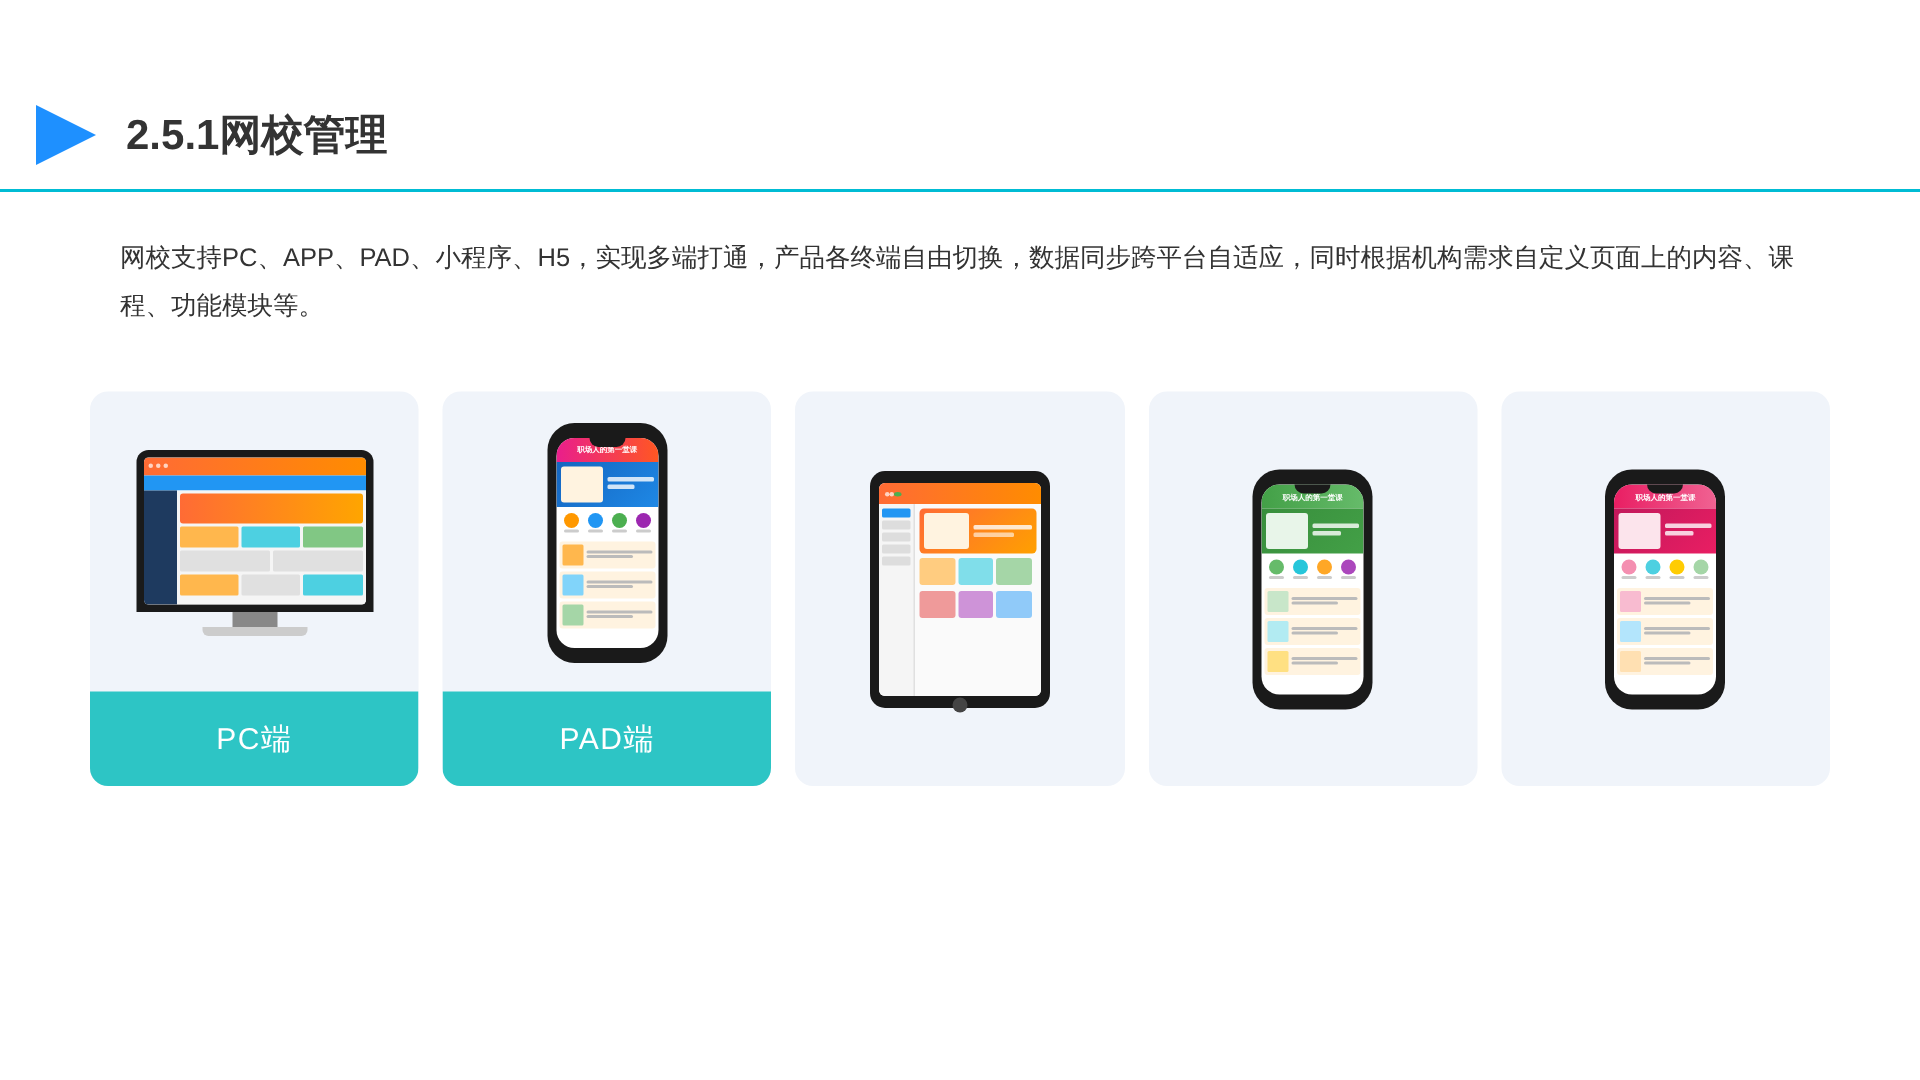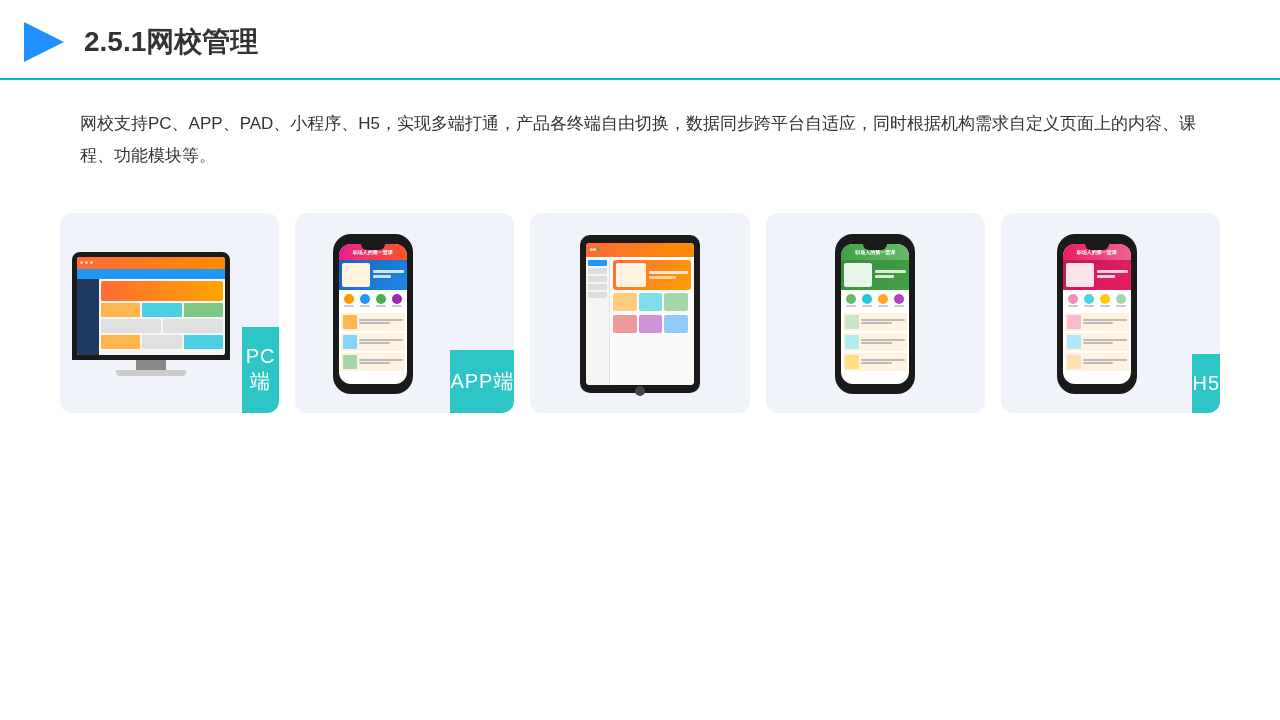--- a/index.html
+++ b/index.html
@@ -16,20 +16,21 @@
       display: flex;
       align-items: center;
       justify-content: space-between;
       padding: 18px 30px 12px 20px;
       border-bottom: 2px solid #00bcd4;
     }
     .header-left {
       display: flex;
       align-items: center;
       gap: 16px;
+      margin-top: 48px;
     }
     .play-icon {
       width: 48px;
       height: 48px;
     }
     .page-title {
       font-size: 28px;
       font-weight: bold;
       color: #333;
     }
@@ -63,23 +64,22 @@
       gap: 16px;
       padding: 30px 60px 30px 60px;
       justify-content: center;
     }
 
     .card {
       background: #f0f4fa;
       border-radius: 12px;
       width: 228px;
       display: flex;
-      flex-direction: row;
+      flex-direction: column;
       overflow: hidden;
-      align-items: flex-end;
     }
 
     .card-image-area {
       flex: 1;
       display: flex;
       align-items: center;
       justify-content: center;
       padding: 18px 12px 16px 12px;
       min-height: 200px;
     }
@@ -523,21 +523,21 @@
                     <div class="phone-content-line"></div>
                     <div class="phone-content-line short"></div>
                   </div>
                 </div>
               </div>
             </div>
           </div>
         </div>
       </div>
     </div>
-    <div class="card-label">APP端</div>
+    <div class="card-label">PAD端</div>
   </div>
 
   <div class="card">
     <div class="card-image-area">
       <div class="device-tablet">
         <div class="tablet-outer">
           <div class="tablet-screen">
             <div class="screen-content">
               <div class="tablet-mockup-header">
                 <div class="dot"></div>
@@ -699,16 +699,15 @@
                     <div class="phone-content-line"></div>
                     <div class="phone-content-line short"></div>
                   </div>
                 </div>
               </div>
             </div>
           </div>
         </div>
       </div>
     </div>
-    <div class="card-label">H5</div>
   </div>
 
 </div>
 
 </body></html>

